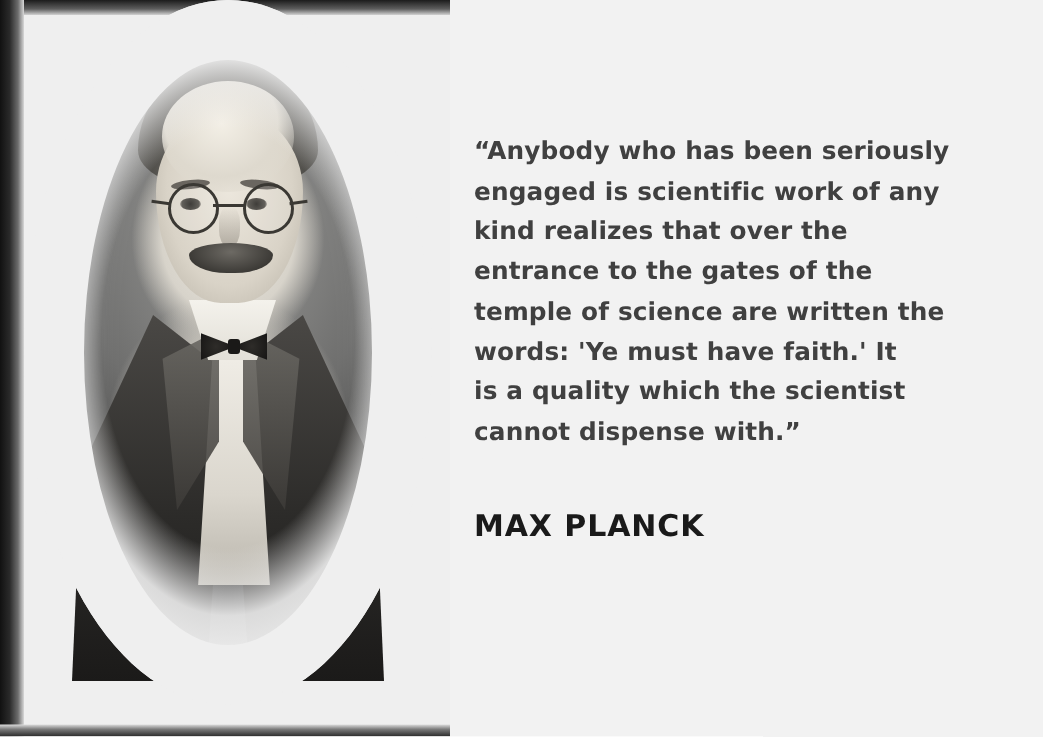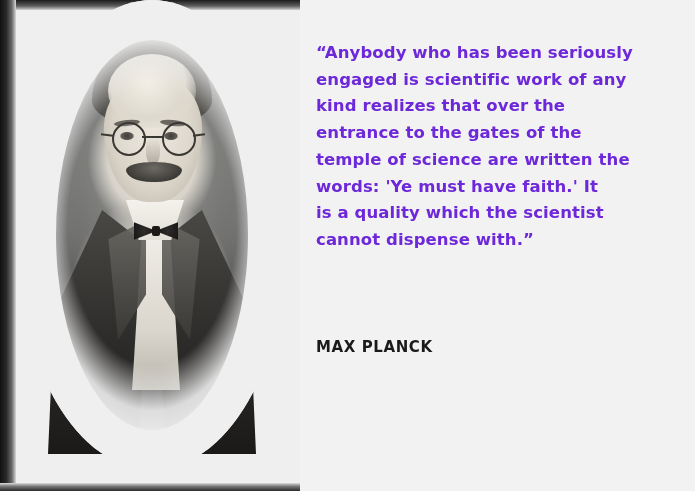--- a/index.html
+++ b/index.html
@@ -224,30 +224,31 @@
     position: absolute;
     left: 316px;
     top: 40px;
     width: 360px;
   }
   #quote-text {
     font-family: "DejaVu Sans", sans-serif;
     font-size: 16.5px;
     font-weight: bold;
     line-height: 1.62;
-    color: #6d28d9;
+    color: #404040;
     letter-spacing: 0.1px;
     white-space: pre-line;
+    margin-top: 48px;
   }
   #attribution {
     position: absolute;
     left: 316px;
     top: 338px;
     font-family: "DejaVu Sans", sans-serif;
-    font-size: 15px;
+    font-size: 20px;
     font-weight: bold;
     letter-spacing: 0.6px;
     color: #1a1a1a;
   }
 </style>
 </head>
 <body>
 
 <div id="page">
 

